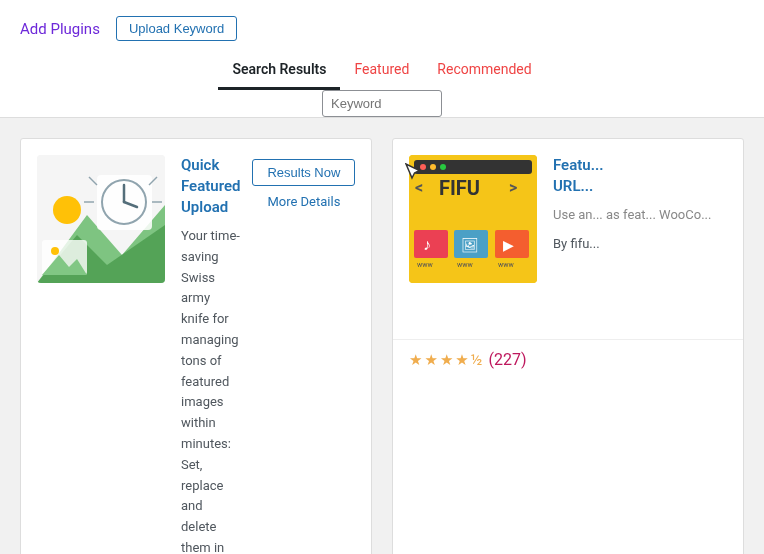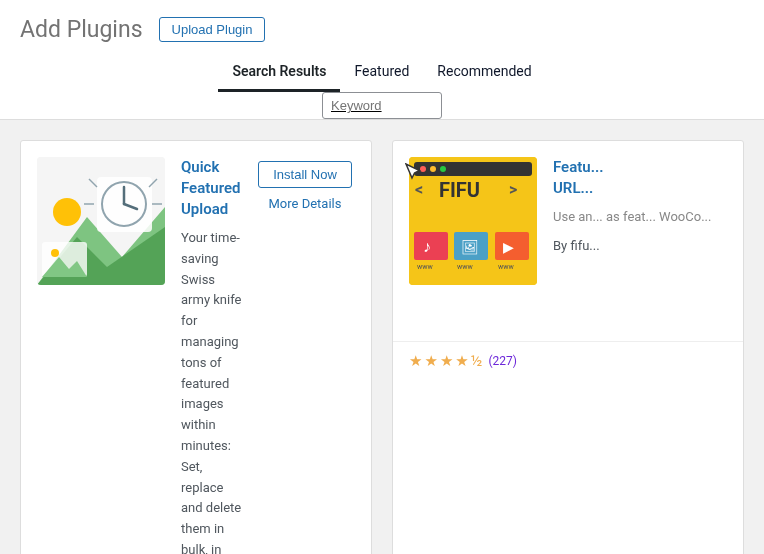--- a/index.html
+++ b/index.html
@@ -14,60 +14,59 @@
       padding: 16px 20px 0 20px;
       border-bottom: 1px solid #ddd;
     }
     .page-title-row {
       display: flex;
       align-items: center;
       gap: 16px;
       margin-bottom: 12px;
     }
     .page-title {
-      font-size: 23px;
+      font-size: 15px;
       font-weight: 400;
-      color: #737373;
+      color: #6d28d9;
     }
     .upload-plugin-btn {
       border: 1px solid #2271b1;
       background: #fff;
       color: #2271b1;
       padding: 4px 12px;
       border-radius: 3px;
       font-size: 13px;
       cursor: pointer;
     }
     .nav-tabs {
       display: flex;
       align-items: flex-end;
       gap: 0;
       border-bottom: none;
     }
     .nav-tab {
       padding: 8px 14px 10px;
       font-size: 14px;
-      color: #0f172a;
+      color: #ef4444;
       cursor: pointer;
       text-decoration: none;
       border-bottom: 3px solid transparent;
       white-space: nowrap;
     }
     .nav-tab.active {
       color: #1d2327;
       border-bottom: 3px solid #1d2327;
       font-weight: 600;
     }
     .keyword-input {
       border: 1px solid #8c8f94;
       padding: 5px 8px;
       font-size: 13px;
       border-radius: 3px;
       width: 120px;
-      text-decoration: underline;
     }
     .top-bar-wrapper {
       position: relative;
       display: flex;
       align-items: center;
       justify-content: space-between;
       flex-direction: column;
     }
     .plugin-card {
       background: #fff;
@@ -153,22 +152,22 @@
       gap: 4px;
     }
     .star-rating {
       display: flex;
       align-items: center;
       gap: 2px;
       color: #f0ad4e;
       font-size: 15px;
     }
     .rating-count {
-      font-size: 12px;
-      color: #6d28d9;
+      font-size: 16px;
+      color: #be185d;
       margin-left: 4px;
     }
     .active-installations {
       font-size: 12px;
       color: #50575e;
       margin-top: 4px;
     }
     .footer-left {
       display: flex;
       flex-direction: column;
@@ -205,21 +204,21 @@
 
 <div class="cursor" style="position:fixed; top:163px; left:405px; pointer-events:none; z-index:9999;">
   <svg width="16" height="20" viewBox="0 0 16 20" fill="none">
     <path d="M1 1l6 14 2.5-5 5-2.5L1 1z" fill="white" stroke="#333" stroke-width="1.5"></path>
   </svg>
 </div>
 
 <div class="page-header">
   <div class="page-title-row">
     <h1 class="page-title">Add Plugins</h1>
-    <button class="upload-plugin-btn">Upload Plugin</button>
+    <button class="upload-plugin-btn">Upload Keyword</button>
   </div>
 
   <div class="top-bar-wrapper">
     <nav class="nav-tabs">
       <a class="nav-tab active">Search Results</a>
       <a class="nav-tab">Featured</a>
       <a class="nav-tab">Recommended</a>
     </nav>
     <div style="display:flex;align-items:center;gap:4px;">
       <input class="keyword-input" type="text" placeholder="Keyword" style="">
@@ -259,21 +258,21 @@
           </svg>
         </div>
 
         <div style="display:flex; flex:1; gap:12px;">
           <div class="plugin-info">
             <div class="plugin-name">Quick Featured Upload</div>
             <div class="plugin-description">Your time-saving Swiss army knife for managing tons of featured images within minutes: Set, replace and delete them in bulk, in posts lists and set de ...</div>
 
           </div>
           <div class="plugin-actions">
-            <button class="install-now-btn">Install Now</button>
+            <button class="install-now-btn">Results Now</button>
             <a class="more-details-link">More Details</a>
           </div>
         </div>
       </div>
 
     </div>
 
     <div class="plugin-card" style="overflow:hidden;">
       <div class="plugin-card-main">
         <div class="fifu-icon">

